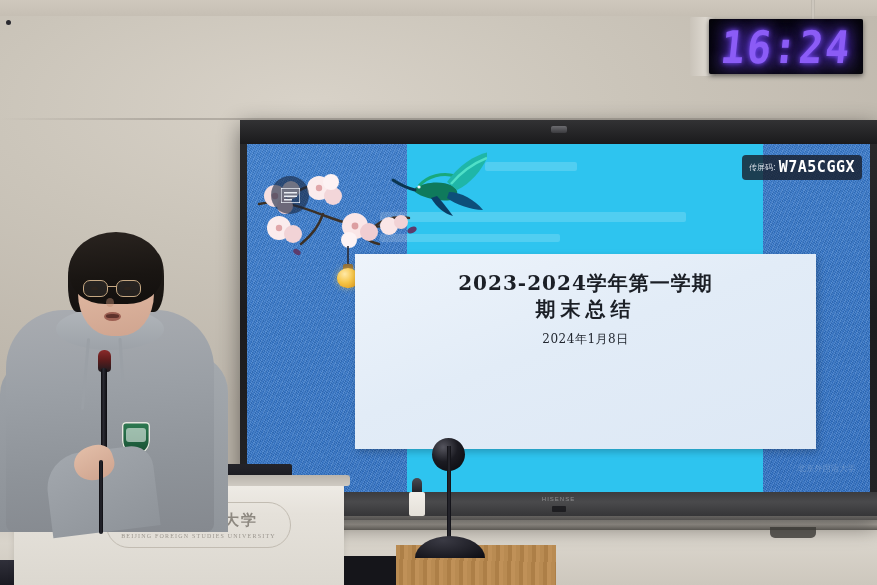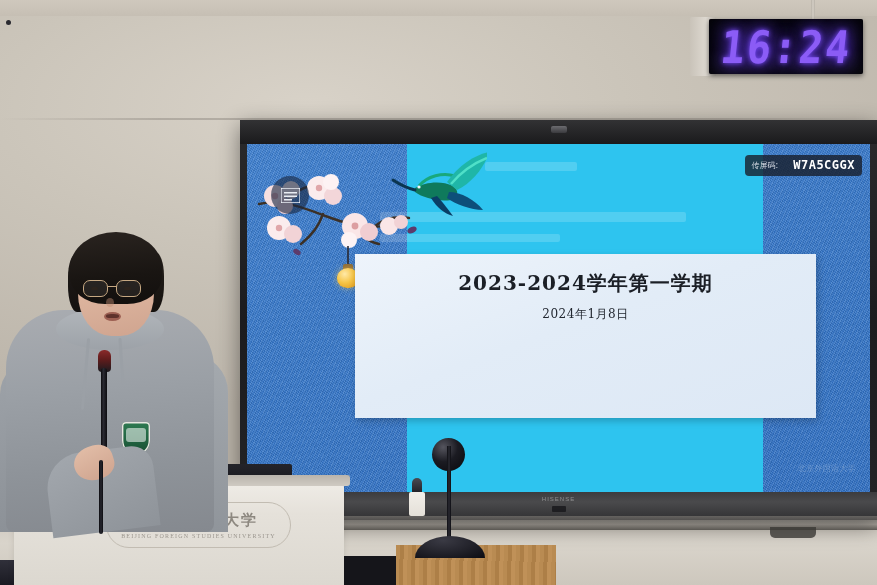--- a/index.html
+++ b/index.html
@@ -141,29 +141,29 @@
     color:rgba(255,255,255,.22); letter-spacing:.3px;
     font-family:"Liberation Sans", sans-serif;
   }
 
   
   .cast-chip {
     position:absolute; right:8px; top:11px;
     background:rgba(24,30,42,.80);
     border-radius:4px;
     padding:3px 7px 4px 7px;
-    display:flex; align-items:center; gap:15px;
+    display:flex; align-items:center; gap:3px;
     white-space:nowrap;
   }
   .cast-label { font-size:8px; color:#d8dde6; font-family:"DejaVu Sans", sans-serif; }
-  .cast-code  { font-size:12px; color:#ffffff; font-weight:700; font-family:"DejaVu Sans Mono", monospace; letter-spacing:.5px; }
+  .cast-code  { font-size:15px; color:#ffffff; font-weight:700; font-family:"DejaVu Sans Mono", monospace; letter-spacing:.5px; }
 
   
   .title-card {
-    position:absolute; left:108px; top:110px; width:461px; height:164px;
+    position:absolute; left:108px; top:110px; width:461px; height:195px;
     background:linear-gradient(160deg,#eef4fb 0%, #e2ecf7 45%, #dde8f5 100%);
     box-shadow:2px 3px 7px rgba(0,0,0,.22);
     display:flex; flex-direction:column; align-items:center;
     padding-top:17px;
   }
   .tc-line1, .tc-line2 {
     font-family:"DejaVu Serif", serif;
     color:#1b1f26;
     font-size:20px; font-weight:600; letter-spacing:1px; line-height:1.28;
   }
@@ -481,20 +481,21 @@
           <svg width="19" height="15" viewBox="0 0 19 15">
             <rect x="0" y="0" width="19" height="15" rx="1.5" fill="none" stroke="#e9edf4" stroke-width="1.3"></rect>
             <rect x="3" y="4" width="13" height="1.5" fill="#e9edf4"></rect>
             <rect x="3" y="7.5" width="13" height="1.5" fill="#e9edf4"></rect>
             <rect x="3" y="11" width="8" height="1.5" fill="#e9edf4"></rect>
           </svg>
         </div>
 
         <div class="title-card">
           <div class="tc-line1">2023-2024学年第一学期</div>
+          <div class="tc-line2">期末总结</div>
           <div class="tc-date">2024年1月8日</div>
         </div>
 
         <div class="cast-chip">
           <span class="cast-label">传屏码:</span>
           <span class="cast-code">W7A5CGGX</span>
         </div>
 
         <div class="slide-watermark">北京外国语大学</div>
       </div>

